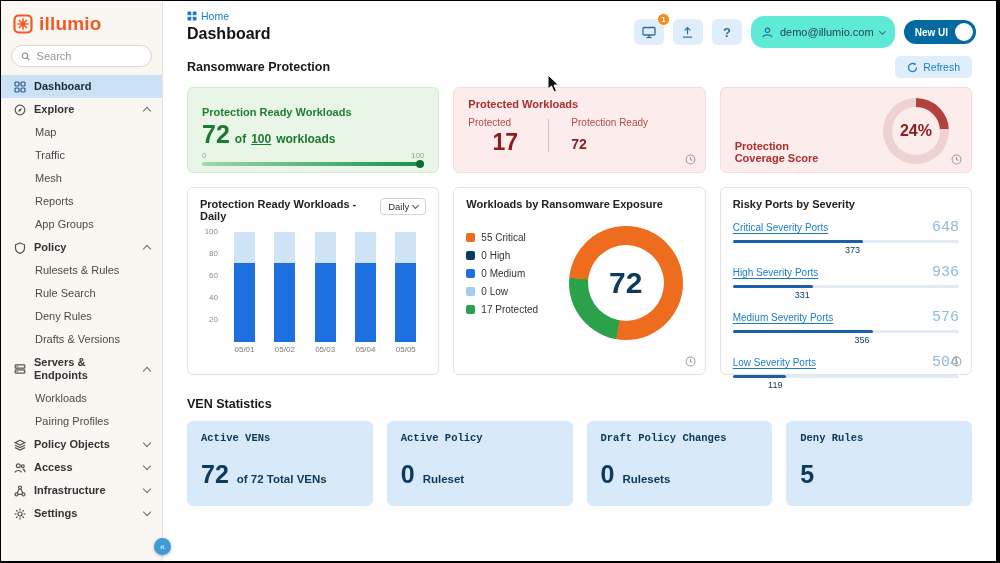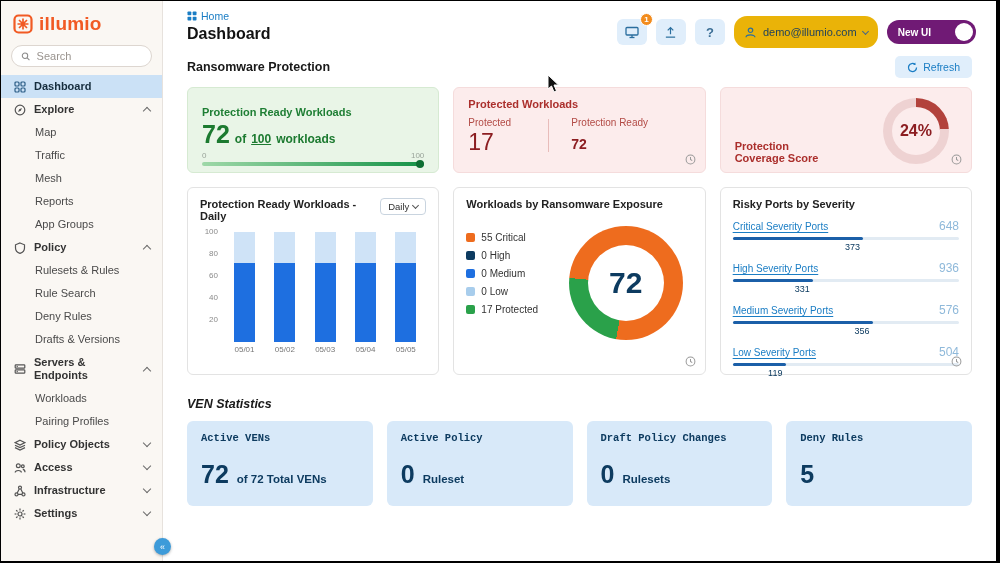--- a/index.html
+++ b/index.html
@@ -26,23 +26,23 @@
 
   
   .main { flex:1; position:relative; background:#fff; }
   .topbar { padding:9px 24px 0 24px; }
   .breadcrumb { display:flex; align-items:center; gap:4px; color:#1a7dc4; font-size:10.5px; }
   .page-title { font-size:16px; font-weight:700; color:#121212; margin-top:3px; }
   .topbar-right { position:absolute; top:15px; right:20px; display:flex; align-items:center; gap:9px; }
   .icon-btn { position:relative; width:30px; height:26px; background:#e0eefb; border-radius:6px; display:flex; align-items:center; justify-content:center; cursor:pointer; }
   .badge { position:absolute; top:-6px; right:-6px; min-width:13px; height:13px; border-radius:50%; background:#f28c1e; color:#fff; font-size:8px; font-weight:700; display:flex; align-items:center; justify-content:center; border:1.5px solid #fff; }
   .help-q { color:#3c6f96; font-size:13px; font-weight:700; }
-  .user-chip { height:26px; background:#eab308; border-radius:13px; padding:16px 10px; display:flex; align-items:center; gap:6px; font-size:11px; color:#22435c; cursor:pointer; }
+  .user-chip { height:26px; background:#5eead4; border-radius:13px; padding:16px 10px; display:flex; align-items:center; gap:6px; font-size:11px; color:#22435c; cursor:pointer; }
   .chev-sm { width:5px; height:5px; border-right:1.3px solid #44678a; border-bottom:1.3px solid #44678a; transform:rotate(45deg); margin-top:-2px; }
-  .newui { height:24px; background:#701a75; border-radius:12px; display:flex; align-items:center; gap:24px; padding:0 3px 0 11px; color:#fff; font-size:10px; font-weight:700; cursor:pointer;justify-content:flex-end; }
+  .newui { height:24px; background:#0369a1; border-radius:12px; display:flex; align-items:center; gap:7px; padding:0 3px 0 11px; color:#fff; font-size:10px; font-weight:700; cursor:pointer;justify-content:flex-end; }
   .knob { width:18px; height:18px; border-radius:50%; background:#fff; }
 
   .content { padding:0 24px; }
   .section-head { display:flex; align-items:center; justify-content:space-between; margin-top:13px; }
   .section-title { font-size:12.5px; font-weight:700; color:#191919; }
   .refresh-btn { display:flex; align-items:center; gap:5px; background:#e0eefb; color:#1a7dc4; font-size:10.5px; padding:5px 12px; border-radius:5px; border:none; cursor:pointer; font-family:inherit; }
 
   .cards-row { display:grid; grid-template-columns:repeat(3,1fr); gap:14px; margin-top:9px; }
   .stat-card { border-radius:6px; padding:10px 14px; height:86px; position:relative; }
   .stat-card.green { background:#e9f5e7; border:1px solid #d6ead2; }
@@ -52,21 +52,21 @@
   .big-green { font-size:25px; font-weight:800; color:#1c7a30; line-height:1; }
   .green-small { font-size:12px; font-weight:700; color:#1c7a30; }
   .u { text-decoration:underline; }
   .scale-row { display:flex; justify-content:space-between; font-size:8px; color:#9aa49a; margin-top:4px; }
   .progress-track { position:relative; height:4px; border-radius:2px; margin-top:2px; background:linear-gradient(90deg,#9ed8a8,#149247); }
   .progress-dot { position:absolute; right:0; top:50%; transform:translate(0,-50%); width:8px; height:8px; border-radius:50%; background:#0e6e33; }
   .p-title { color:#ab2f2c; font-weight:700; font-size:11px; }
   .pw-cols { display:flex; margin-top:7px; }
   .pw-col { min-width:74px; }
   .pw-label { font-size:10px; color:#b24a45; }
-  .pw-value-big { font-size:23px; font-weight:400; color:#8c1d21; margin-top:3px; line-height:1; }
+  .pw-value-big { font-size:23px; font-weight:700; color:#8c1d21; margin-top:3px; line-height:1;text-align:center; }
   .pw-value-med { font-size:14px; font-weight:700; color:#8c1d21; margin-top:8px; }
   .pw-divider { width:1px; background:#e8bcba; margin:2px 22px 2px 6px; }
   .cov-wrap { display:flex; align-items:flex-end; }
   .cov-title { width:46%; }
   .gauge { position:relative; width:66px; height:66px; border-radius:50%; margin-left:auto; margin-right:8px; margin-top:0px; flex:none; }
   .gauge::after { content:""; position:absolute; inset:9px; background:#fcecec; border-radius:50%; }
   .gauge-label { position:absolute; inset:0; display:flex; align-items:center; justify-content:center; font-size:16px; font-weight:800; color:#8c1d21; z-index:1; }
   .clock { position:absolute; right:9px; bottom:7px; line-height:0; }
 
   .charts-row { display:grid; grid-template-columns:repeat(3,1fr); gap:14px; margin-top:14px; }
@@ -88,21 +88,21 @@
   .legend-item { display:flex; align-items:center; gap:6px; }
   .legend-swatch { width:9px; height:9px; border-radius:2px; flex:none; }
   .legend-label { font-size:10px; color:#333; }
   .donut { position:relative; width:114px; height:114px; border-radius:50%; margin:2px 10px 0 auto; flex:none; }
   .donut::after { content:""; position:absolute; inset:19px; background:#fff; border-radius:50%; }
   .donut-center { position:absolute; inset:0; display:flex; align-items:center; justify-content:center; font-size:30px; font-weight:800; color:#0d3b60; z-index:1; }
 
   .port-row { margin-top:9px; }
   .port-head { display:flex; justify-content:space-between; align-items:baseline; }
   .port-label { font-size:10px; color:#1a7dc4; text-decoration:underline; text-underline-offset:2px; cursor:pointer; }
-  .port-total { font-size:12px; color:#8fb9da; }
+  .port-total { font-size:15px; color:#8fb9da;font-family:Liberation Mono, monospace; }
   .port-bar { height:3px; background:#e2ebf3; border-radius:2px; margin-top:4px; }
   .port-fill { height:100%; background:#1b5fa8; border-radius:2px; }
   .port-value { font-size:9px; color:#0d3b60; margin-top:2px; }
 
   .ven-row { display:grid; grid-template-columns:repeat(4,1fr); gap:14px; margin-top:10px; }
   .ven-card { background:#d8e9f9; border-radius:6px; padding:11px 14px; height:85px; }
   .ven-title { font-size:10.5px; font-weight:700; color:#0d3b60;font-family:Liberation Mono, monospace; }
   .ven-value-row { display:flex; align-items:baseline; gap:8px; margin-top:18px; }
   .ven-value { font-size:25px; font-weight:800; color:#0d3b60; line-height:1; }
   .ven-suffix { font-size:11.5px; font-weight:700; color:#0d3b60; }
@@ -519,21 +519,21 @@
               </div>
             <div class="port-value" style="padding-left: calc(23.6111% - 18px);">119</div>
           </div>
           <span class="clock"><svg width="11" height="11" viewBox="0 0 12 12">
                 <circle cx="6" cy="6" r="4.8" fill="none" stroke="#999" stroke-width="1.1"></circle>
                 <path d="M6 3.4 V6 L7.9 7.3" fill="none" stroke="#999" stroke-width="1.1"></path>
               </svg></span>
         </div>
       </div>
 
-      <div class="section-head" style="margin-top:22px;font-style:italic;">
+      <div class="section-head" style="margin-top:22px;">
         <div class="section-title">VEN Statistics</div>
       </div>
       <div class="ven-row">
         <div class="ven-card">
           <div class="ven-title">Active VENs</div>
           <div class="ven-value-row">
             <span class="ven-value">72</span>
             <span class="ven-suffix">of 72 Total VENs</span>
           </div>
         </div>

